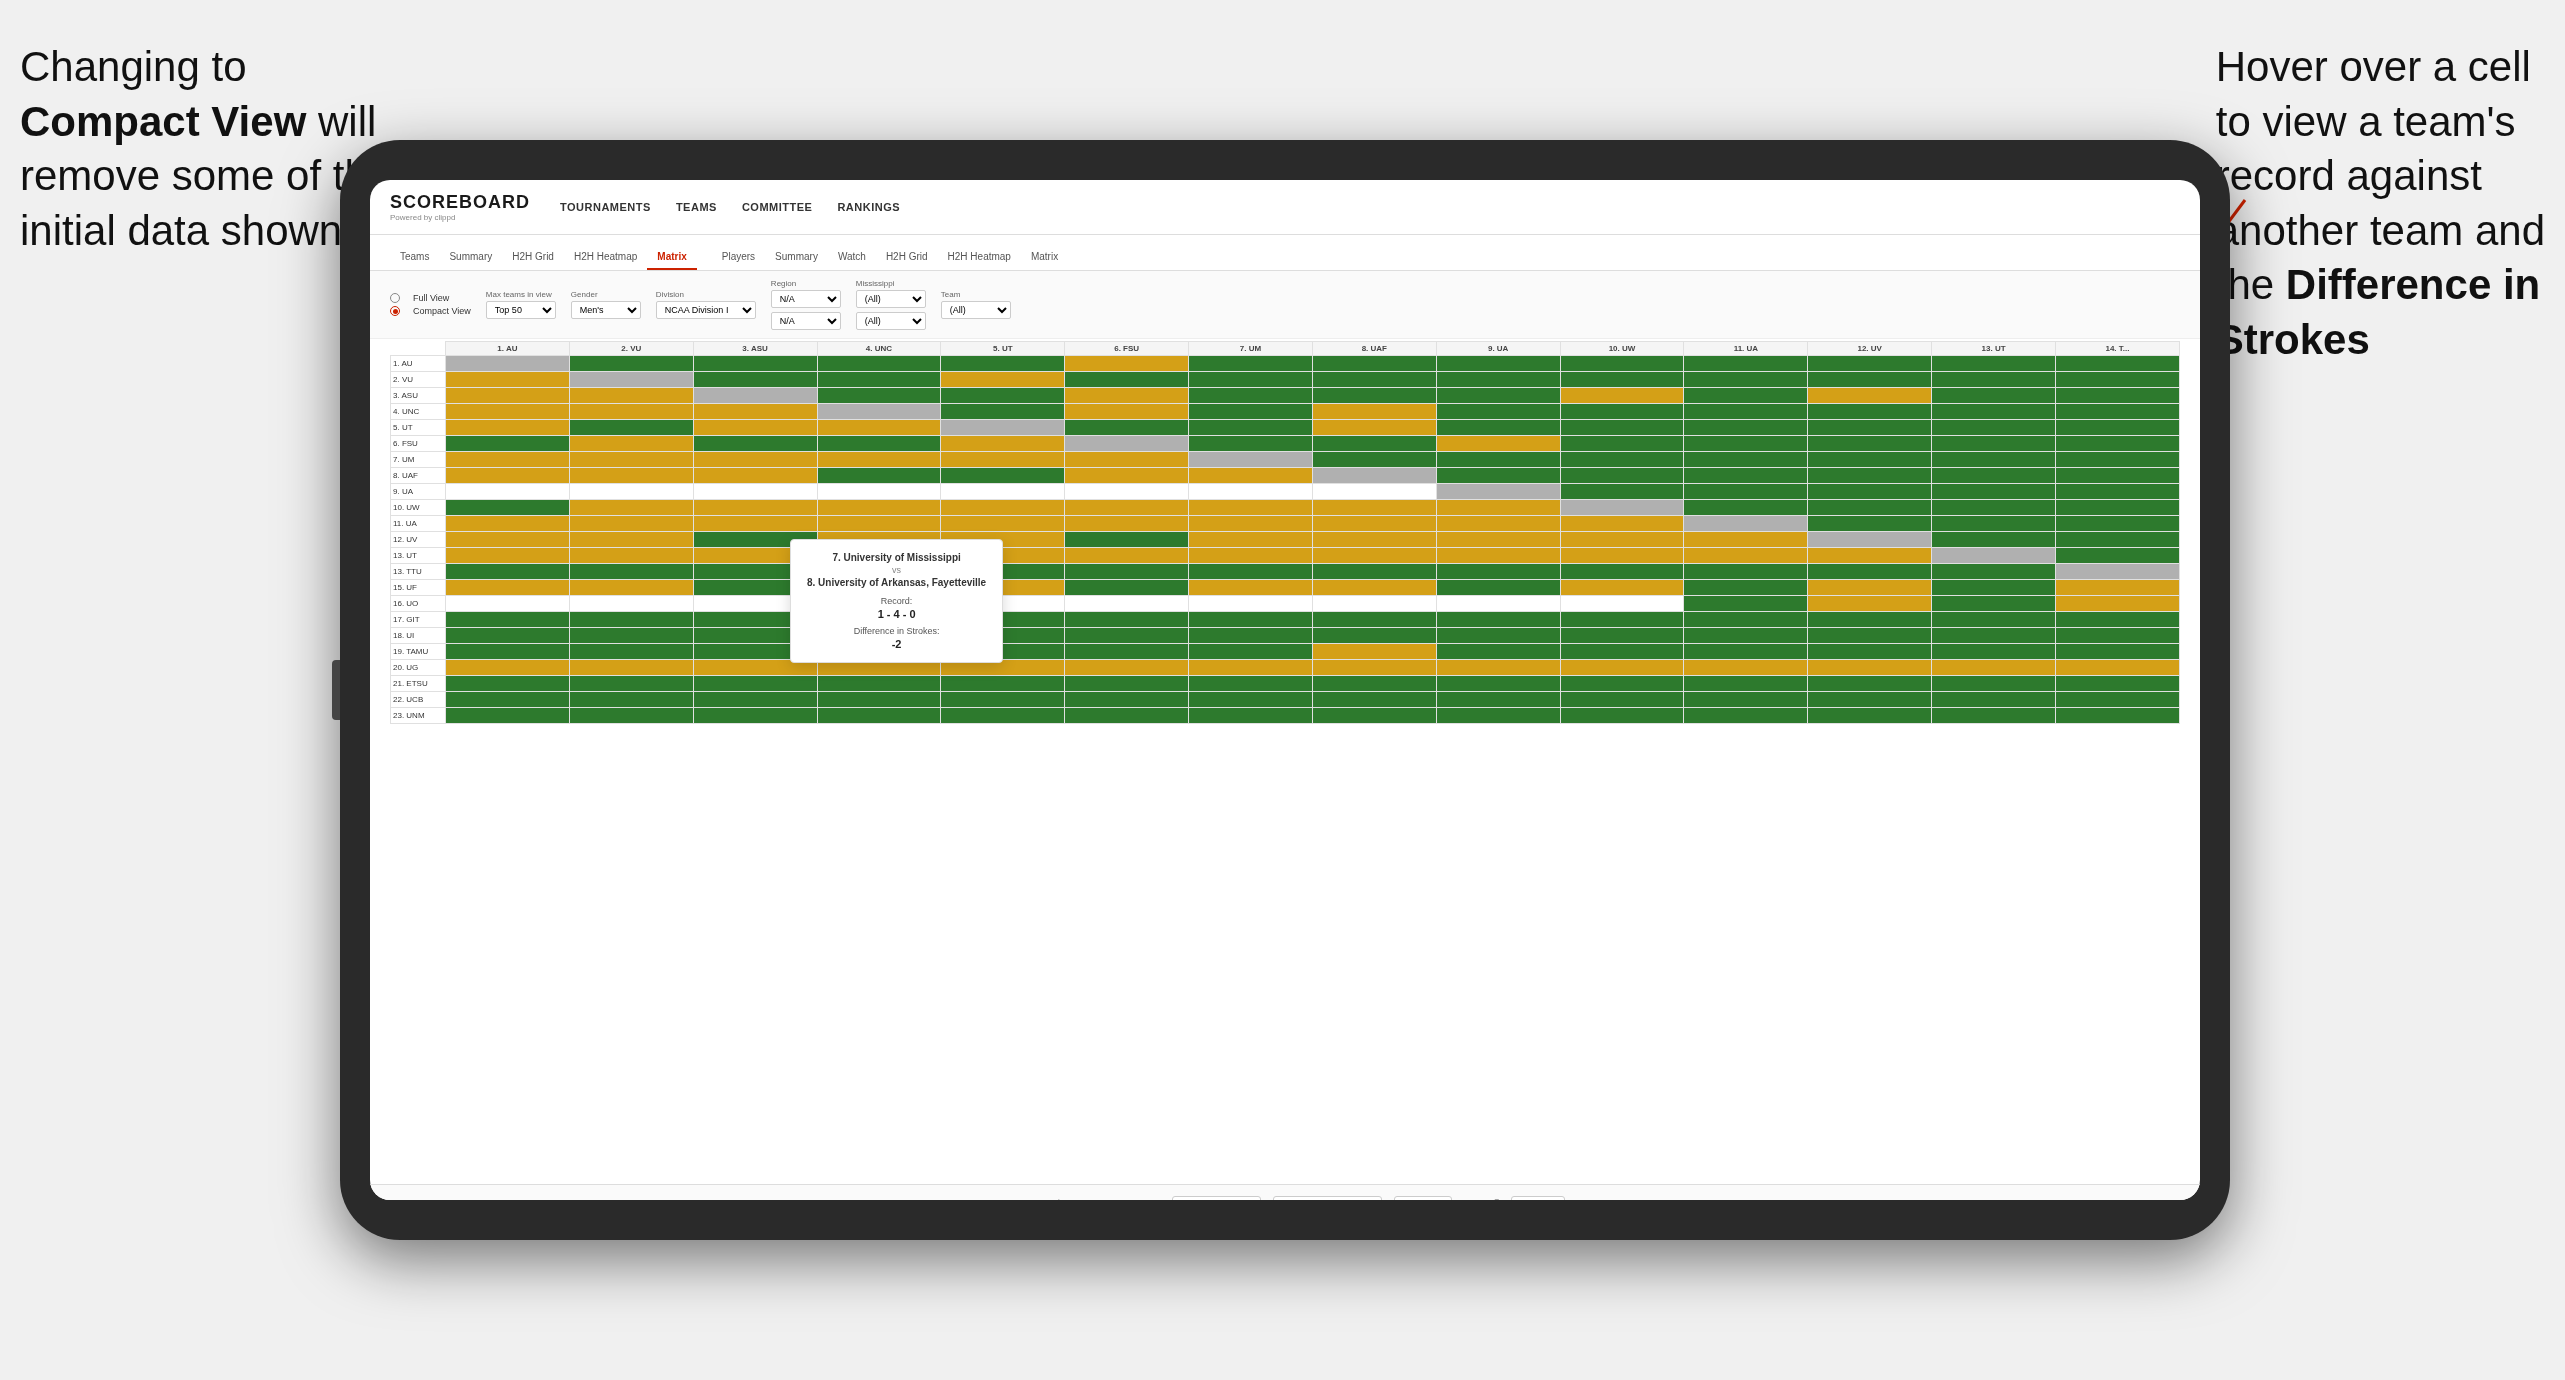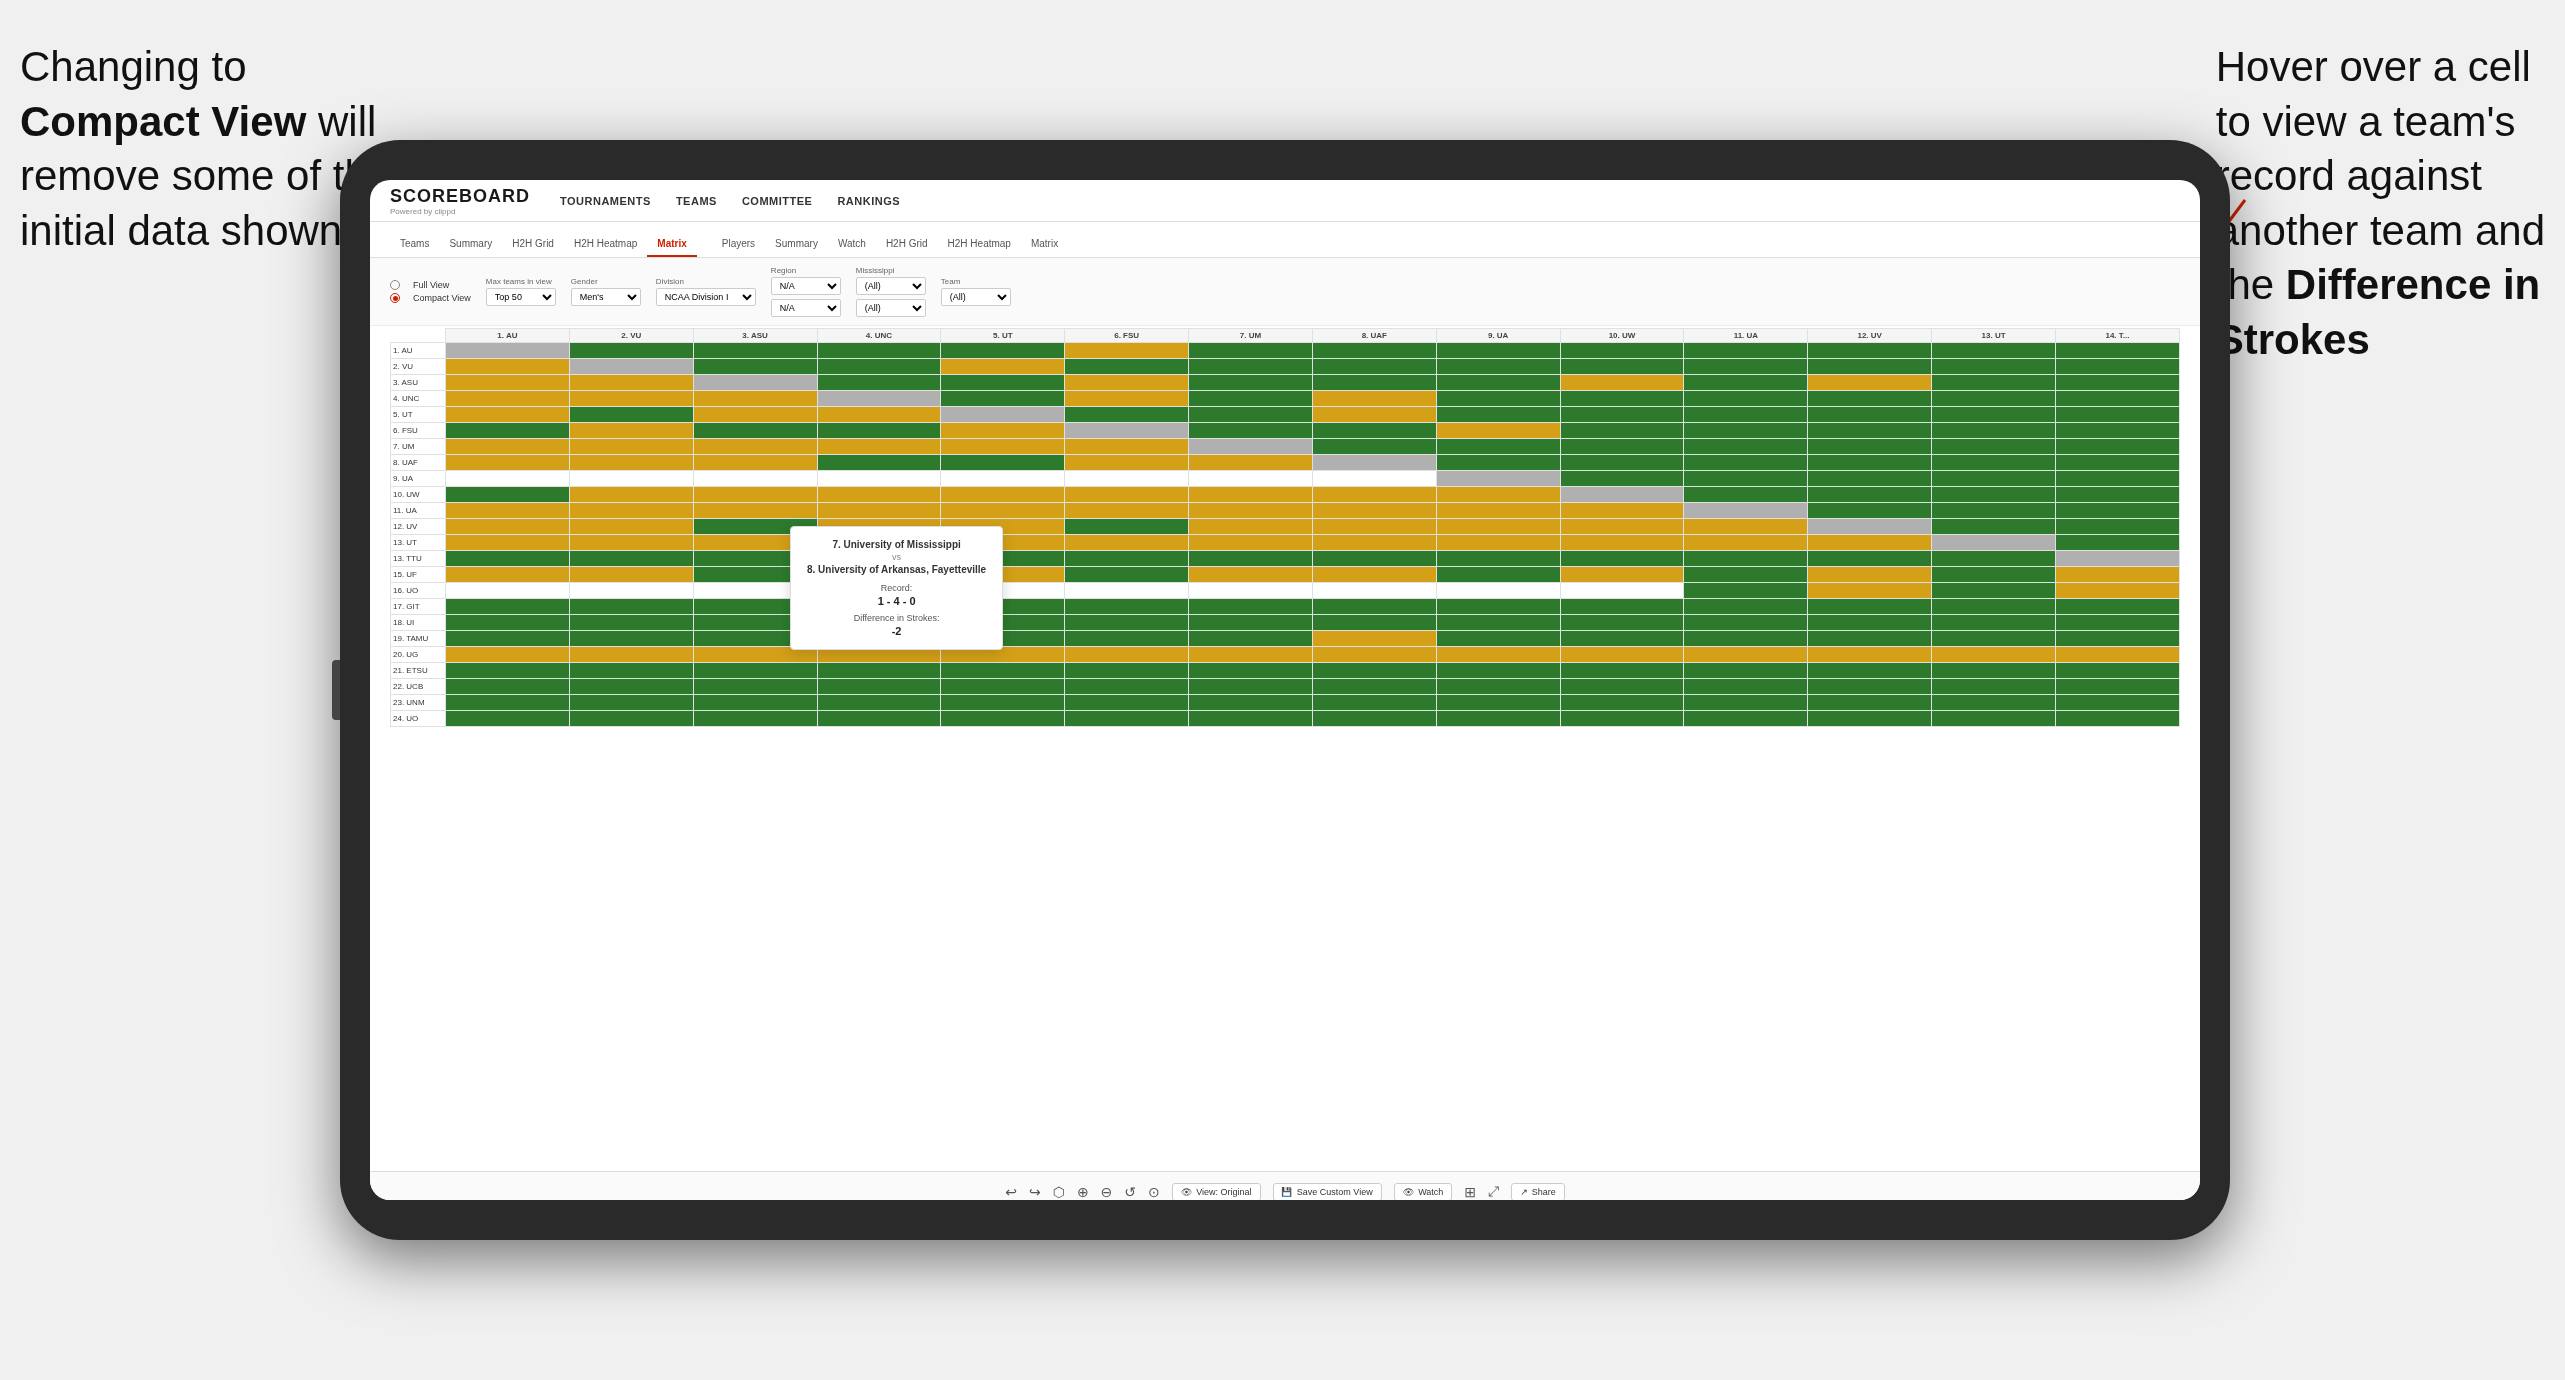--- a/index.html
+++ b/index.html
@@ -74,21 +74,21 @@
       background: #444;
       border-radius: 4px 0 0 4px;
     }
 
     
     .app-header {
       display: flex;
       align-items: center;
       padding: 10px 20px;
       border-bottom: 1px solid #ddd;
-      height: 42px;
+      height: 55px;
     }
 
     .logo-area {
       display: flex;
       flex-direction: column;
       margin-right: 30px;
     }
 
     .logo-title {
       font-size: 18px;
@@ -899,37 +899,20 @@
               <td class="cell-green"></td>
               <td class="cell-green"></td>
               <td class="cell-green"></td>
               <td class="cell-green"></td>
               <td class="cell-green"></td>
               <td class="cell-green"></td>
               <td class="cell-green"></td>
               <td class="cell-green"></td>
               <td class="cell-green"></td>
             </tr>
-            <tr>
-              <td class="row-label">24. UO</td>
-              <td class="cell-green"></td>
-              <td class="cell-green"></td>
-              <td class="cell-green"></td>
-              <td class="cell-green"></td>
-              <td class="cell-green"></td>
-              <td class="cell-green"></td>
-              <td class="cell-green"></td>
-              <td class="cell-green"></td>
-              <td class="cell-green"></td>
-              <td class="cell-green"></td>
-              <td class="cell-green"></td>
-              <td class="cell-green"></td>
-              <td class="cell-green"></td>
-              <td class="cell-green"></td>
-            </tr>
           </tbody>
       </table>
 
       <div class="tooltip-popup" style="left:420px; top:200px;">
         <div class="tooltip-team1">7. University of Mississippi</div>
         <div class="tooltip-vs">vs</div>
         <div class="tooltip-team2">8. University of Arkansas, Fayetteville</div>
         <div class="tooltip-record-label">Record:</div>
         <div class="tooltip-record-value">1 - 4 - 0</div>
         <div class="tooltip-diff-label">Difference in Strokes:</div>

